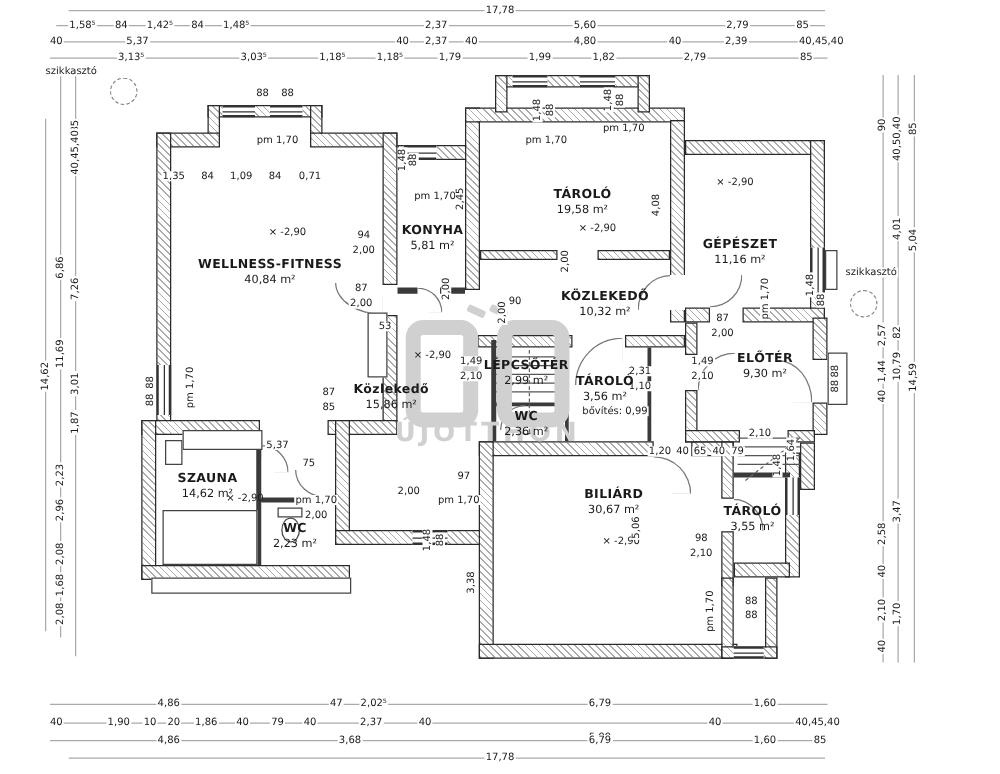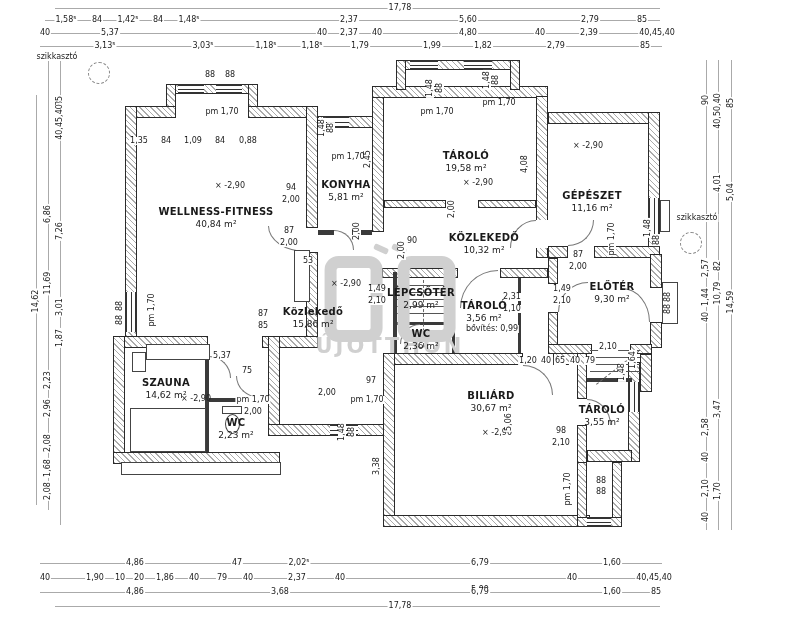--- a/index.html
+++ b/index.html
@@ -196,21 +196,21 @@
     <span class="lbl" style="left: 203px; top: 46px;">3,03⁵</span>
     <span class="lbl" style="left: 266px; top: 46px;">1,18⁵</span>
     <span class="lbl" style="left: 312px; top: 46px;">1,18⁵</span>
     <span class="lbl" style="left: 360px; top: 46px;">1,79</span>
     <span class="lbl" style="left: 432px; top: 46px;">1,99</span>
     <span class="lbl" style="left: 483px; top: 46px;">1,82</span>
     <span class="lbl" style="left: 556px; top: 46px;">2,79</span>
     <span class="lbl" style="left: 645px; top: 46px;">85</span>
     <span class="lbl" style="left: 57px; top: 57px;">szikkasztó</span>
     <span class="lbl" style="left: 135px; top: 563px;">4,86</span>
-    <span class="lbl" style="left: 237px; top: 563px;">47</span>
+    <span class="lbl" style="left: 269px; top: 563px;">47</span>
     <span class="lbl" style="left: 299px; top: 563px;">2,02⁵</span>
     <span class="lbl" style="left: 480px; top: 563px;">6,79</span>
     <span class="lbl" style="left: 612px; top: 563px;">1,60</span>
     <span class="lbl" style="left: 45px; top: 578px;">40</span>
     <span class="lbl" style="left: 95px; top: 578px;">1,90</span>
     <span class="lbl" style="left: 120px; top: 578px;">10</span>
     <span class="lbl" style="left: 139px; top: 578px;">20</span>
     <span class="lbl" style="left: 165px; top: 578px;">1,86</span>
     <span class="lbl" style="left: 194px; top: 578px;">40</span>
     <span class="lbl" style="left: 222px; top: 578px;">79</span>
@@ -257,21 +257,21 @@
     <span class="lbl rot" style="left: 718px; top: 491px;">1,70</span>
     <span class="lbl rot" style="left: 706px; top: 517px;">40</span>
     <span class="lbl" style="left: 697px; top: 218px;">szikkasztó</span>
     <span class="lbl" style="left: 222px; top: 112px;">pm 1,70</span>
     <span class="lbl" style="left: 210px; top: 75px;">88</span>
     <span class="lbl" style="left: 230px; top: 75px;">88</span>
     <span class="lbl" style="left: 139px; top: 141px;">1,35</span>
     <span class="lbl" style="left: 166px; top: 141px;">84</span>
     <span class="lbl" style="left: 193px; top: 141px;">1,09</span>
     <span class="lbl" style="left: 220px; top: 141px;">84</span>
-    <span class="lbl" style="left: 248px; top: 141px;">0,88</span>
+    <span class="lbl" style="left: 248px; top: 141px;">0,71</span>
     <span class="lbl lvl" style="left: 230px; top: 186px;">× -2,90</span>
     <span class="lbl" style="left: 291px; top: 188px;">94</span>
     <span class="lbl" style="left: 291px; top: 200px;">2,00</span>
     <span class="lbl" style="left: 289px; top: 231px;">87</span>
     <span class="lbl" style="left: 289px; top: 243px;">2,00</span>
     <span class="lbl" style="left: 308px; top: 261px;">53</span>
     <span class="lbl rot" style="left: 322px; top: 128px;">1,48</span>
     <span class="lbl rot" style="left: 331px; top: 128px;">88</span>
     <span class="lbl" style="left: 348px; top: 157px;">pm 1,70</span>
     <span class="lbl rot" style="left: 368px; top: 159px;">2,45</span>

